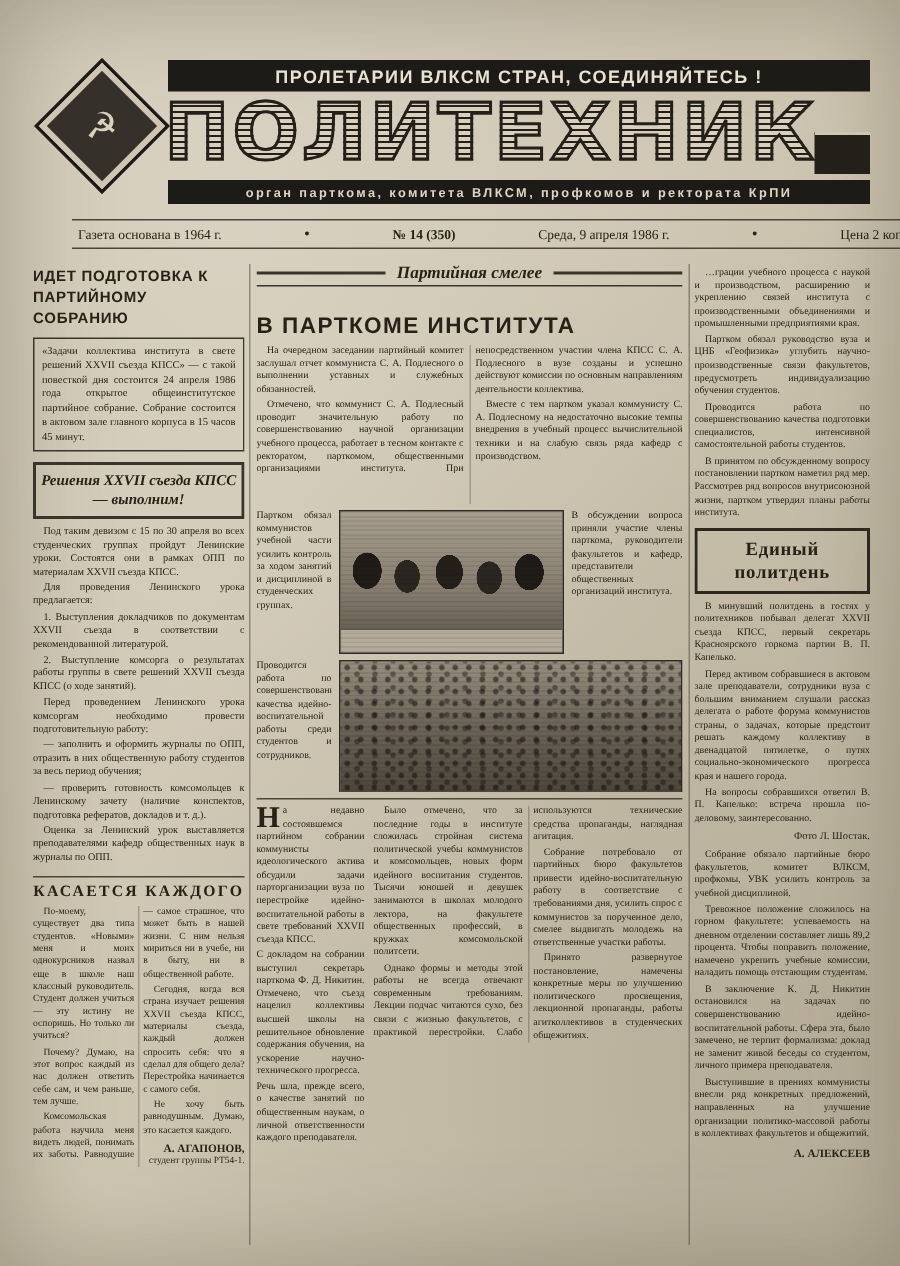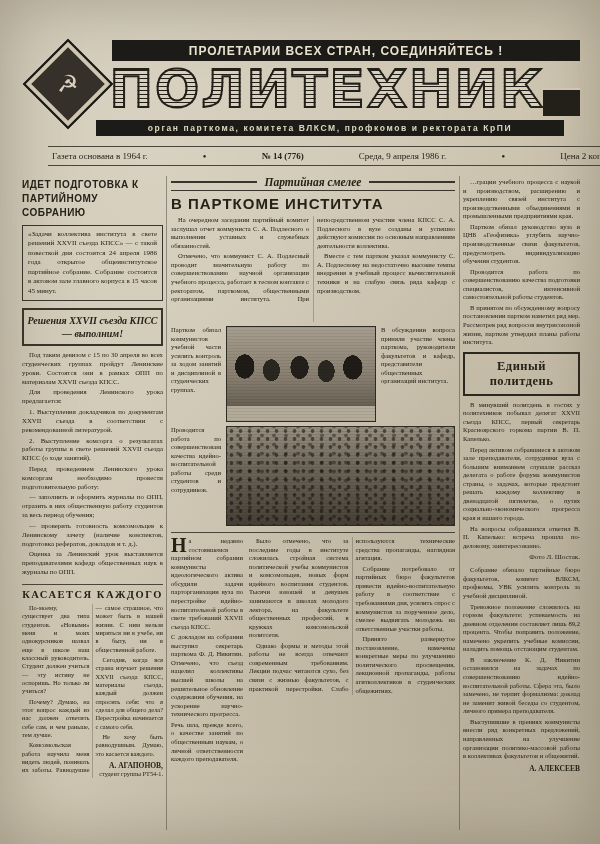--- a/index.html
+++ b/index.html
@@ -25,21 +25,21 @@
   .mast-title{position:absolute;left:89px;top:58px;width:476px;height:62px;
     display:flex;align-items:center;justify-content:center;
     font-family:"DejaVu Sans",sans-serif;font-weight:bold;font-size:52px;letter-spacing:2px;
     color:transparent;
     background:repeating-linear-gradient(180deg,#23201a 0 1.5px,#d8cfbc 1.5px 4px);
     -webkit-background-clip:text;background-clip:text;
     -webkit-text-stroke:2px #23201a;}
   @supports not (-webkit-background-clip:text){.mast-title{color:#23201a;background:none;}}
   .mast-stamp{position:absolute;left:543px;top:88px;width:37px;height:28px;background:#23201a;
     box-shadow:inset 0 6px 0 -4px #cfc6b2, inset 0 14px 0 -12px #cfc6b2;}
-  .subtitle-bar{position:absolute;left:96px;top:120px;width:468px;height:16px;background:#1d1b17;
+  .subtitle-bar{position:absolute;left:112px;top:120px;width:468px;height:16px;background:#1d1b17;
     color:#ded6c2;font-family:"Liberation Sans",sans-serif;font-weight:bold;font-size:8.5px;
     letter-spacing:1.6px;display:flex;align-items:center;justify-content:center;}
   .dateline{position:absolute;left:20px;top:146px;width:560px;height:20px;
     display:flex;align-items:center;justify-content:space-between;padding:0 4px;box-sizing:border-box;
     font-size:9px;border-top:1px solid #4a453b;border-bottom:1px solid #4a453b;margin-left:28px;}
   .dateline .dot{font-size:6px;}
   .dateline .issue{font-weight:bold;}
   
   .vrule{position:absolute;top:176px;width:1px;height:654px;background:rgba(58,53,44,.45);}
   
@@ -58,21 +58,21 @@
     border-top:1px solid #4a453b;padding-top:4px;box-sizing:border-box;}
   .kas-title{font-weight:bold;font-size:10.5px;letter-spacing:1.5px;text-align:center;margin:0 0 4px;}
   .kas-cols{columns:2;column-gap:6px;column-rule:1px solid rgba(58,53,44,.3);}
   .kas-cols p{font-size:6.4px;}
   
   .mid{position:absolute;left:171px;top:176px;width:284px;height:352px;overflow:hidden;}
   .rubric{display:flex;align-items:center;gap:8px;font-weight:bold;font-style:italic;font-size:11.5px;
     border-bottom:1px solid #3a352c;padding-bottom:2px;}
   .rubric::before,.rubric::after{content:"";flex:1;border-top:2px solid #3a352c;}
   .partkom-title{font-family:"Liberation Sans",sans-serif;font-weight:bold;font-size:15px;
-    letter-spacing:1px;margin:4px 0 4px;}
+    letter-spacing:1px;margin:18px 0 4px;}
   .mid-cols{columns:2;column-gap:8px;column-rule:1px solid rgba(58,53,44,.3);height:106px;overflow:hidden;}
   .mid-cols p{font-size:6.6px;}
   .mid-row{display:flex;gap:5px;margin-top:4px;}
   .strip{font-size:6.6px;line-height:1.3;text-align:justify;overflow:hidden;}
   .photo{border:1px solid #2e2a24;box-sizing:border-box;}
   .photo1{flex:1;height:96px;
     background-image:
       repeating-linear-gradient(0deg, rgba(0,0,0,.07) 0 1px, transparent 1px 3px),
       radial-gradient(ellipse 16px 20px at 12% 42%, #1f1c18 0 60%, transparent 61%),
       radial-gradient(ellipse 14px 18px at 30% 46%, #2a2620 0 60%, transparent 61%),
@@ -110,29 +110,29 @@
 </head>
 <body>
 
 <div class="page">
 
   <div class="badge">
     <div class="diamond">
       <span>☭</span>
     </div>
   </div>
-  <div class="slogan-bar">ПРОЛЕТАРИИ ВСЕХ СТРАН, СОЕДИНЯЙТЕСЬ !</div>
+  <div class="slogan-bar">ПРОЛЕТАРИИ ВЛКСМ СТРАН, СОЕДИНЯЙТЕСЬ !</div>
   <div class="mast-title">ПОЛИТЕХНИК</div>
   <div class="mast-stamp"></div>
   <div class="subtitle-bar">орган парткома, комитета ВЛКСМ, профкомов и ректората КрПИ</div>
 
   <div class="dateline">
     <span>Газета основана в 1964 г.</span>
     <span class="dot">●</span>
-    <span class="issue">№ 14 (776)</span>
+    <span class="issue">№ 14 (350)</span>
     <span>Среда, 9 апреля 1986 г.</span>
     <span class="dot">●</span>
     <span>Цена 2 коп.</span>
   </div>
 
   <div class="vrule" style="left:166px"></div>
   <div class="vrule" style="left:459px"></div>
 
   <div class="left-top">
     <div class="announce-title">ИДЕТ ПОДГОТОВКА К ПАРТИЙНОМУ СОБРАНИЮ</div>

